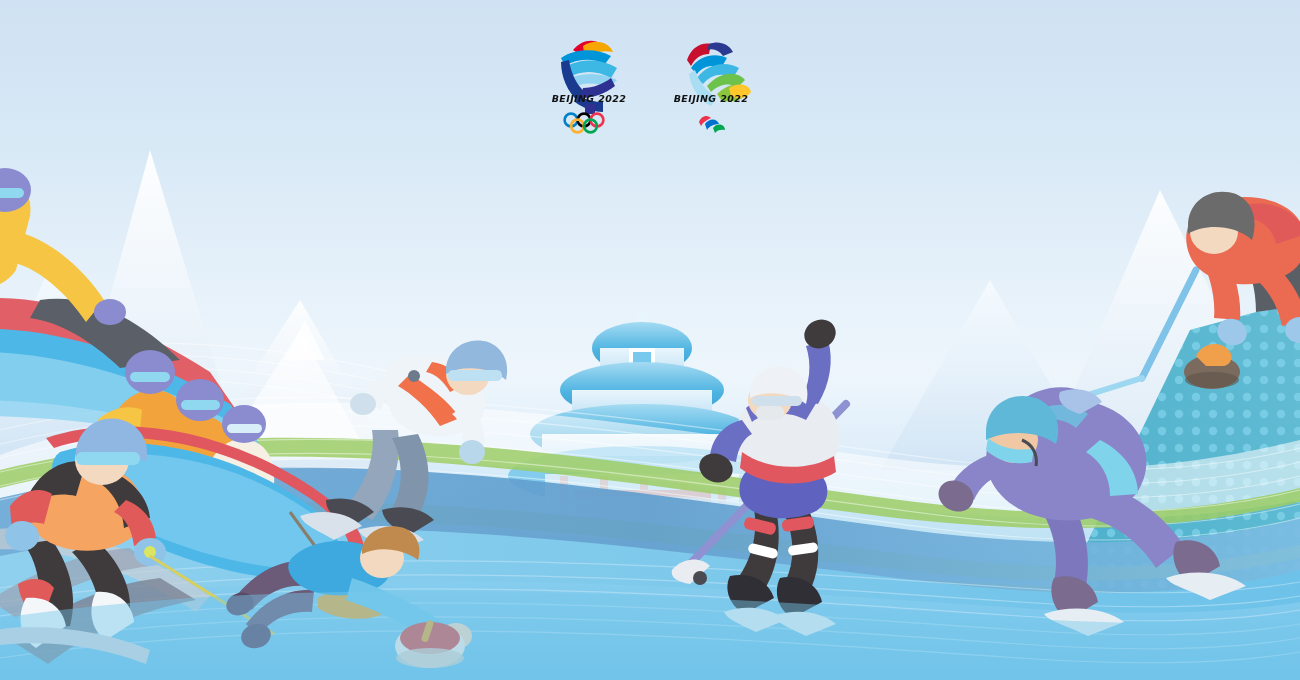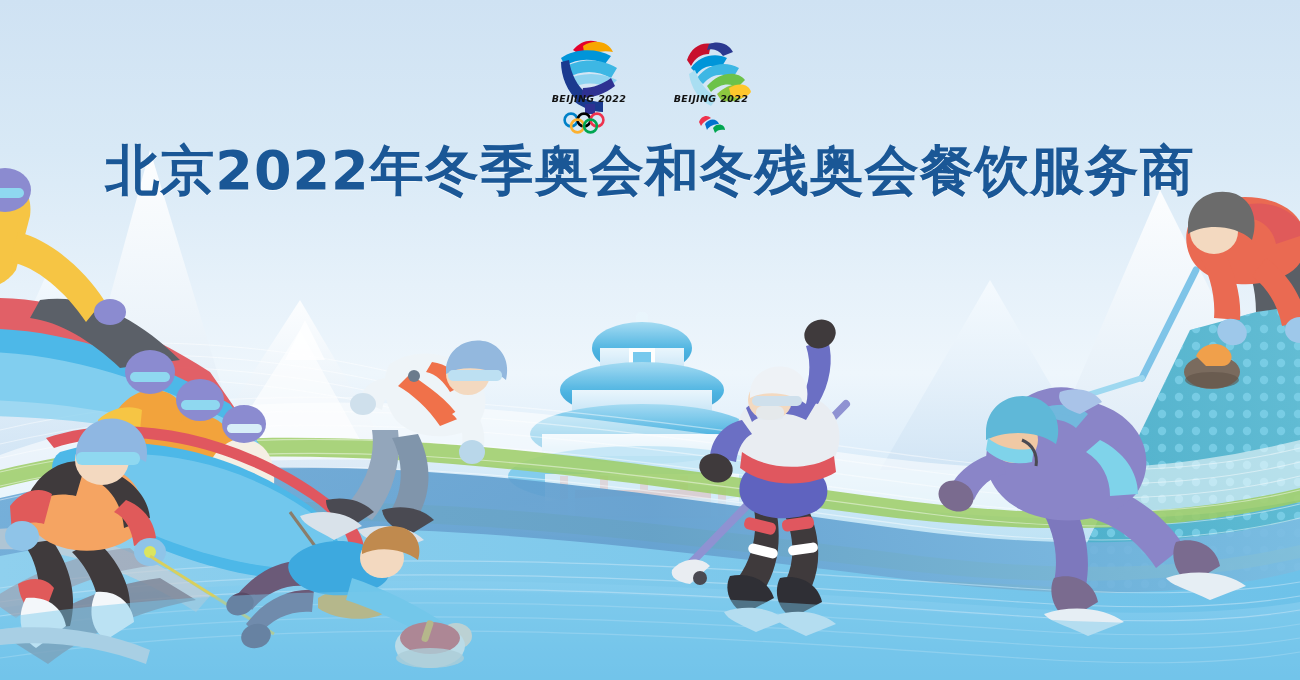--- a/index.html
+++ b/index.html
@@ -440,17 +440,14 @@
           <path d="M38,92 C40,86 46,84 50,88 C46,90 42,92 40,96 Z" fill="#ee334e"></path>
           <path d="M44,94 C48,88 56,88 58,94 C54,94 48,96 46,100 Z" fill="#0072ce"></path>
           <path d="M52,98 C56,92 64,94 64,100 C60,99 56,100 54,103 Z" fill="#00a651"></path>
         </g>
       </svg>
       <div class="emb-text" id="para-text">BEIJING 2022</div>
     </div>
 
   </div>
 
-  <div id="title-wrap">
-    <div id="title" style="color: rgb(26, 87, 150);">北京2022年冬季奥会和冬残奥会餐饮服务商</div>
-  </div>
 
 </div>
 
 </body></html>

